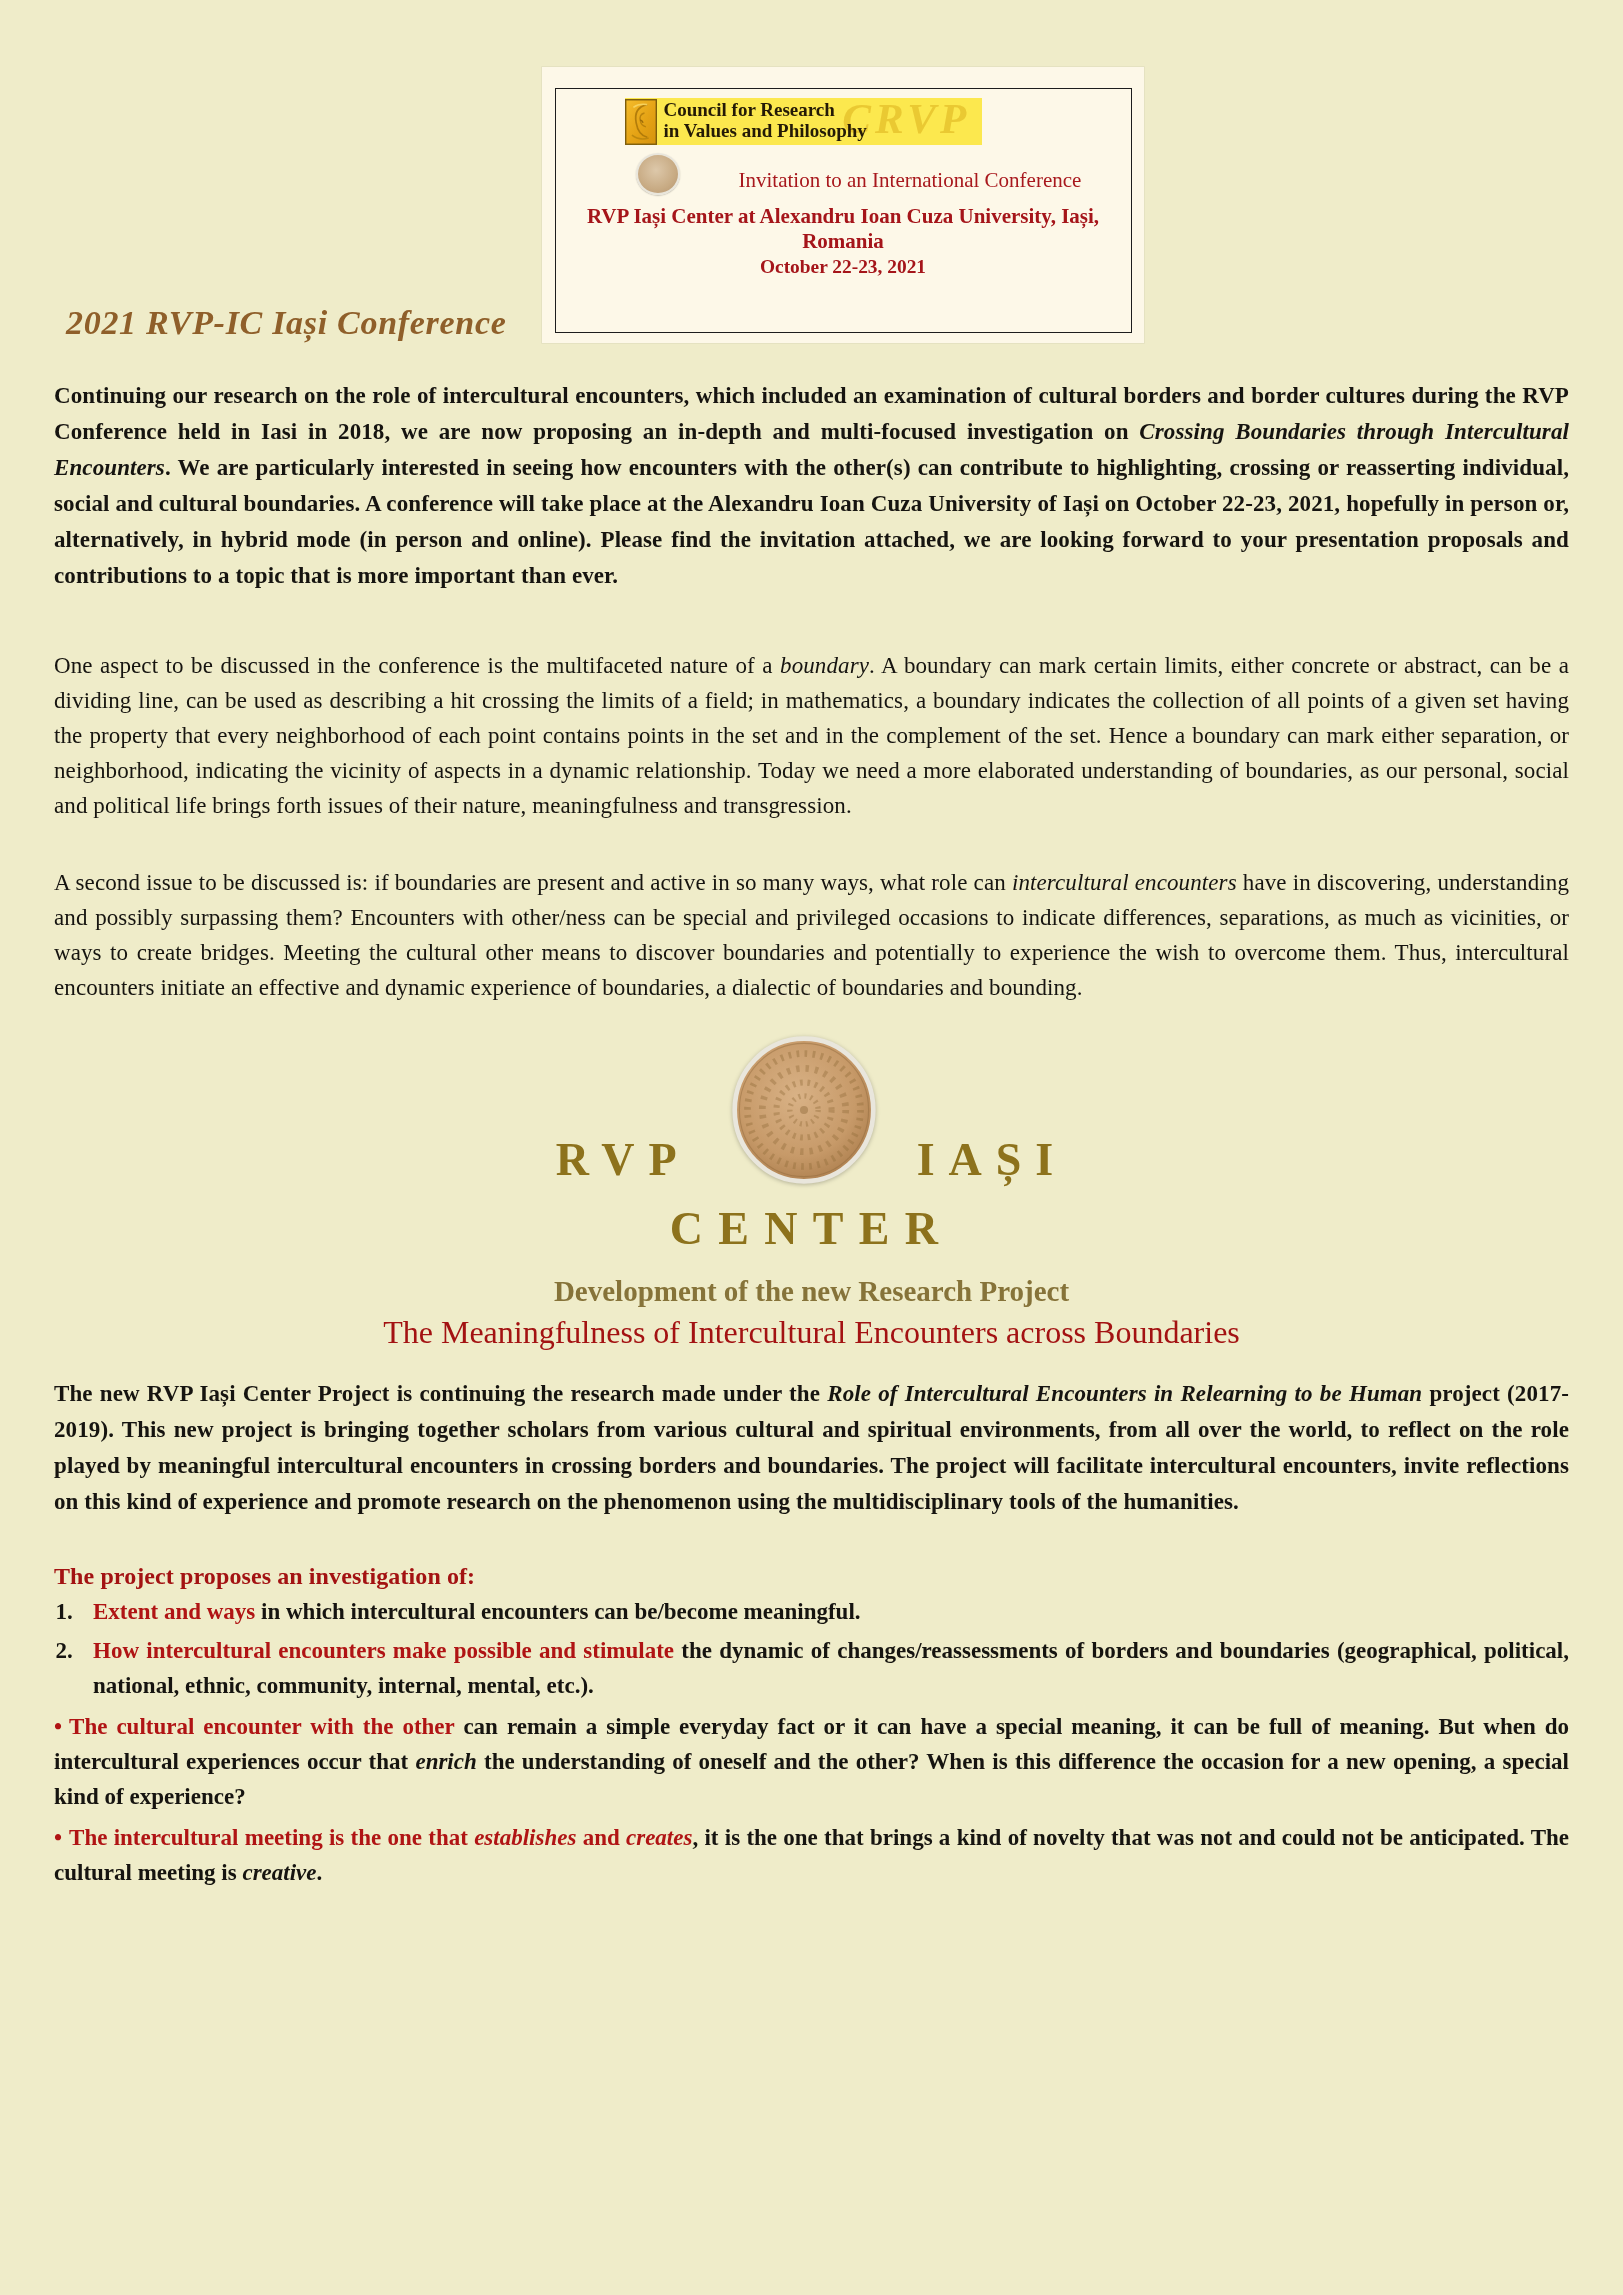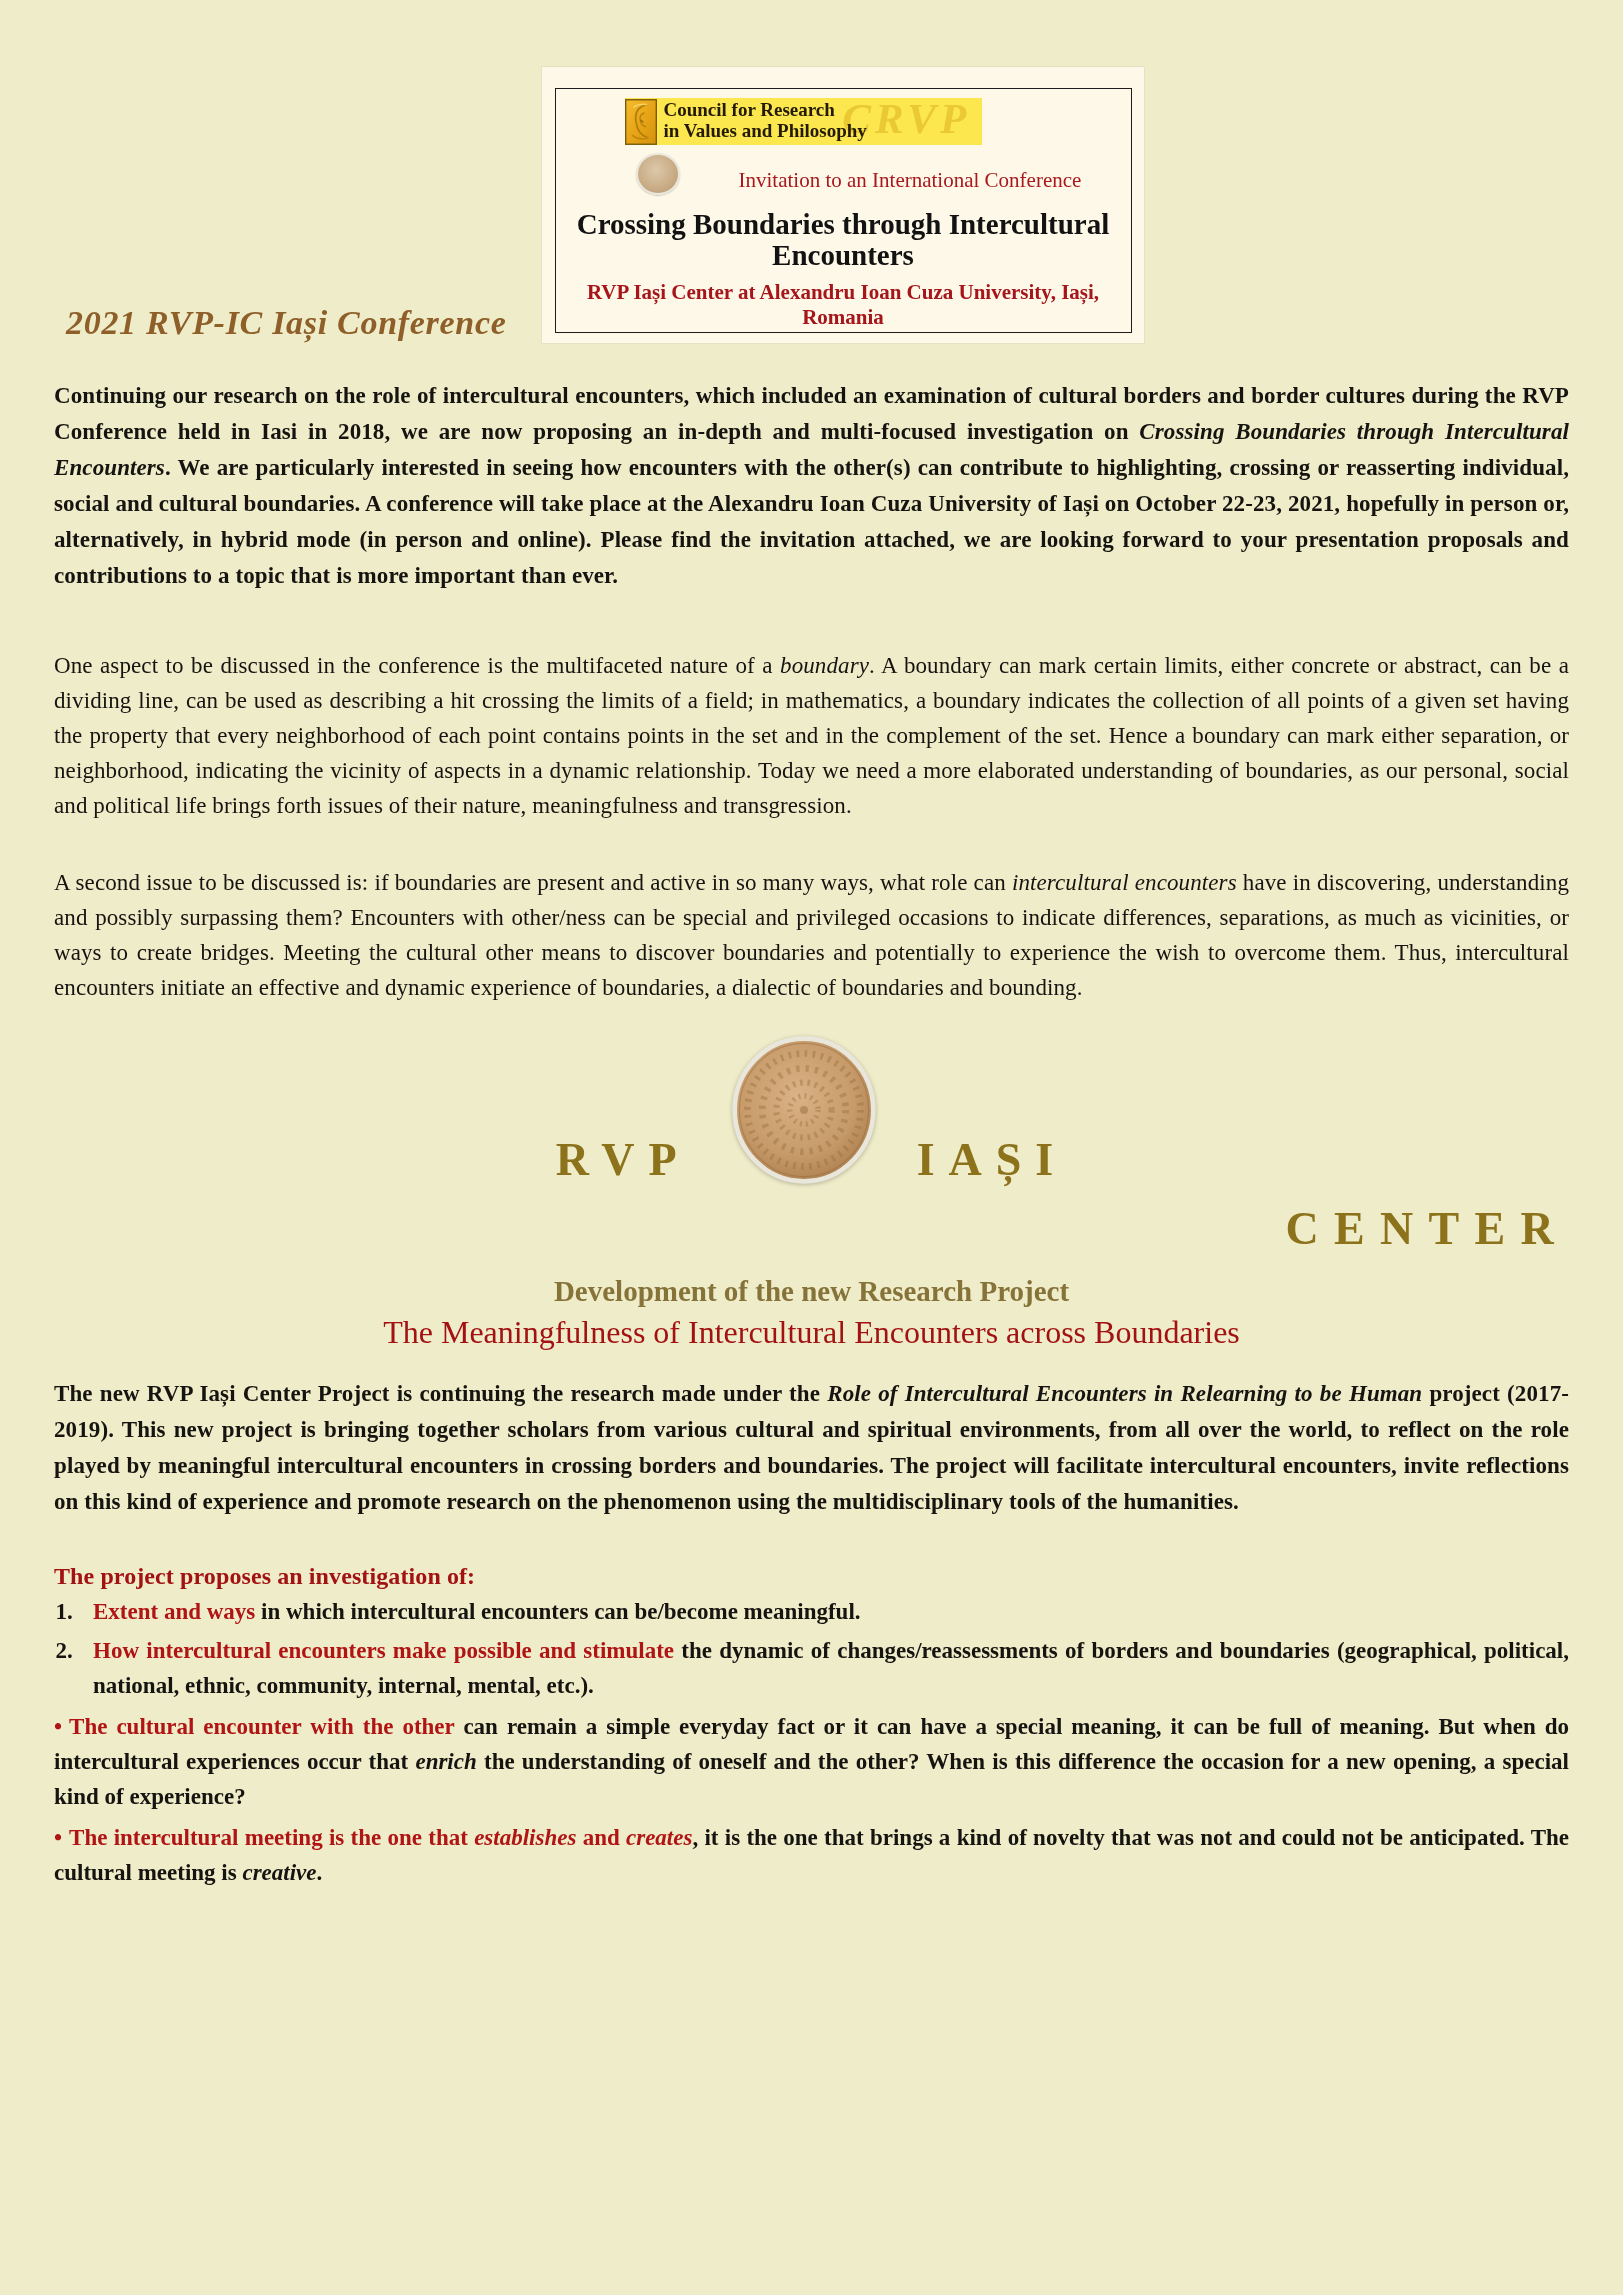--- a/index.html
+++ b/index.html
@@ -74,21 +74,21 @@
     font-size:23px; line-height:35px; text-align:justify; letter-spacing:0.1px;
   }
   .para.bold{font-weight:bold; line-height:36px;}
   .p1{margin-top:0;}
   .p2{margin-top:54px;}
   .p3{margin-top:42px;}
   .p4{margin-top:25px;}
   .it{font-style:italic;}
   .rd{color:var(--bright_red);}
   
-  .center-logo{margin-top:28px; height:217px; text-align:right;}
+  .center-logo{margin-top:28px; height:217px; text-align:center;}
   .logo-row{
     display:flex; justify-content:center; align-items:flex-end; gap:39px; height:151px;
   }
   .logo-word{
     font-size:46px; font-weight:bold; color:var(--gold); letter-spacing:14px;
     line-height:1; padding-bottom:1.4px;
   }
   .big-coin{width:148px; height:148px; display:inline-block; filter:drop-shadow(0 1.4px 2.1px rgba(0,0,0,.25));}
   .logo-center-word{
     margin-top:22px; font-size:46px; font-weight:bold; color:var(--gold);
@@ -170,24 +170,20 @@
                 <circle cx="30" cy="48" r="1.6" fill="#333"></circle>
               <circle cx="30" cy="56" r="1.6" fill="#333"></circle>
               <polygon points="30,8 32,12 36,14 32,16 30,20 28,16 24,14 28,12" fill="#ffe82a"></polygon>
               <polygon points="12,38 14,42 18,44 14,46 12,50 10,46 6,44 10,42" fill="#ffe82a"></polygon>
               <polygon points="48,38 50,42 54,44 50,46 48,50 46,46 42,44 46,42" fill="#ffe82a"></polygon>
               <rect x="25" y="24" width="10" height="12" fill="#8e2a6e" stroke="#5c1243" stroke-width="1.4"></rect>
             </svg>
           </span>
         </div>
 
-        <div class="card-title">
-          <span>Crossing Boundaries through Intercultural</span>
-          <span>Encounters</span>
-        </div>
 
         <div class="card-venue">RVP Iași Center at Alexandru Ioan Cuza University, Iași, Romania</div>
         <div class="card-date">October 22-23, 2021</div>
       </div>
     </div>
 
     <h1 class="conf-heading">2021 RVP-IC Iași Conference</h1>
   </div>
 
   <main class="content">

